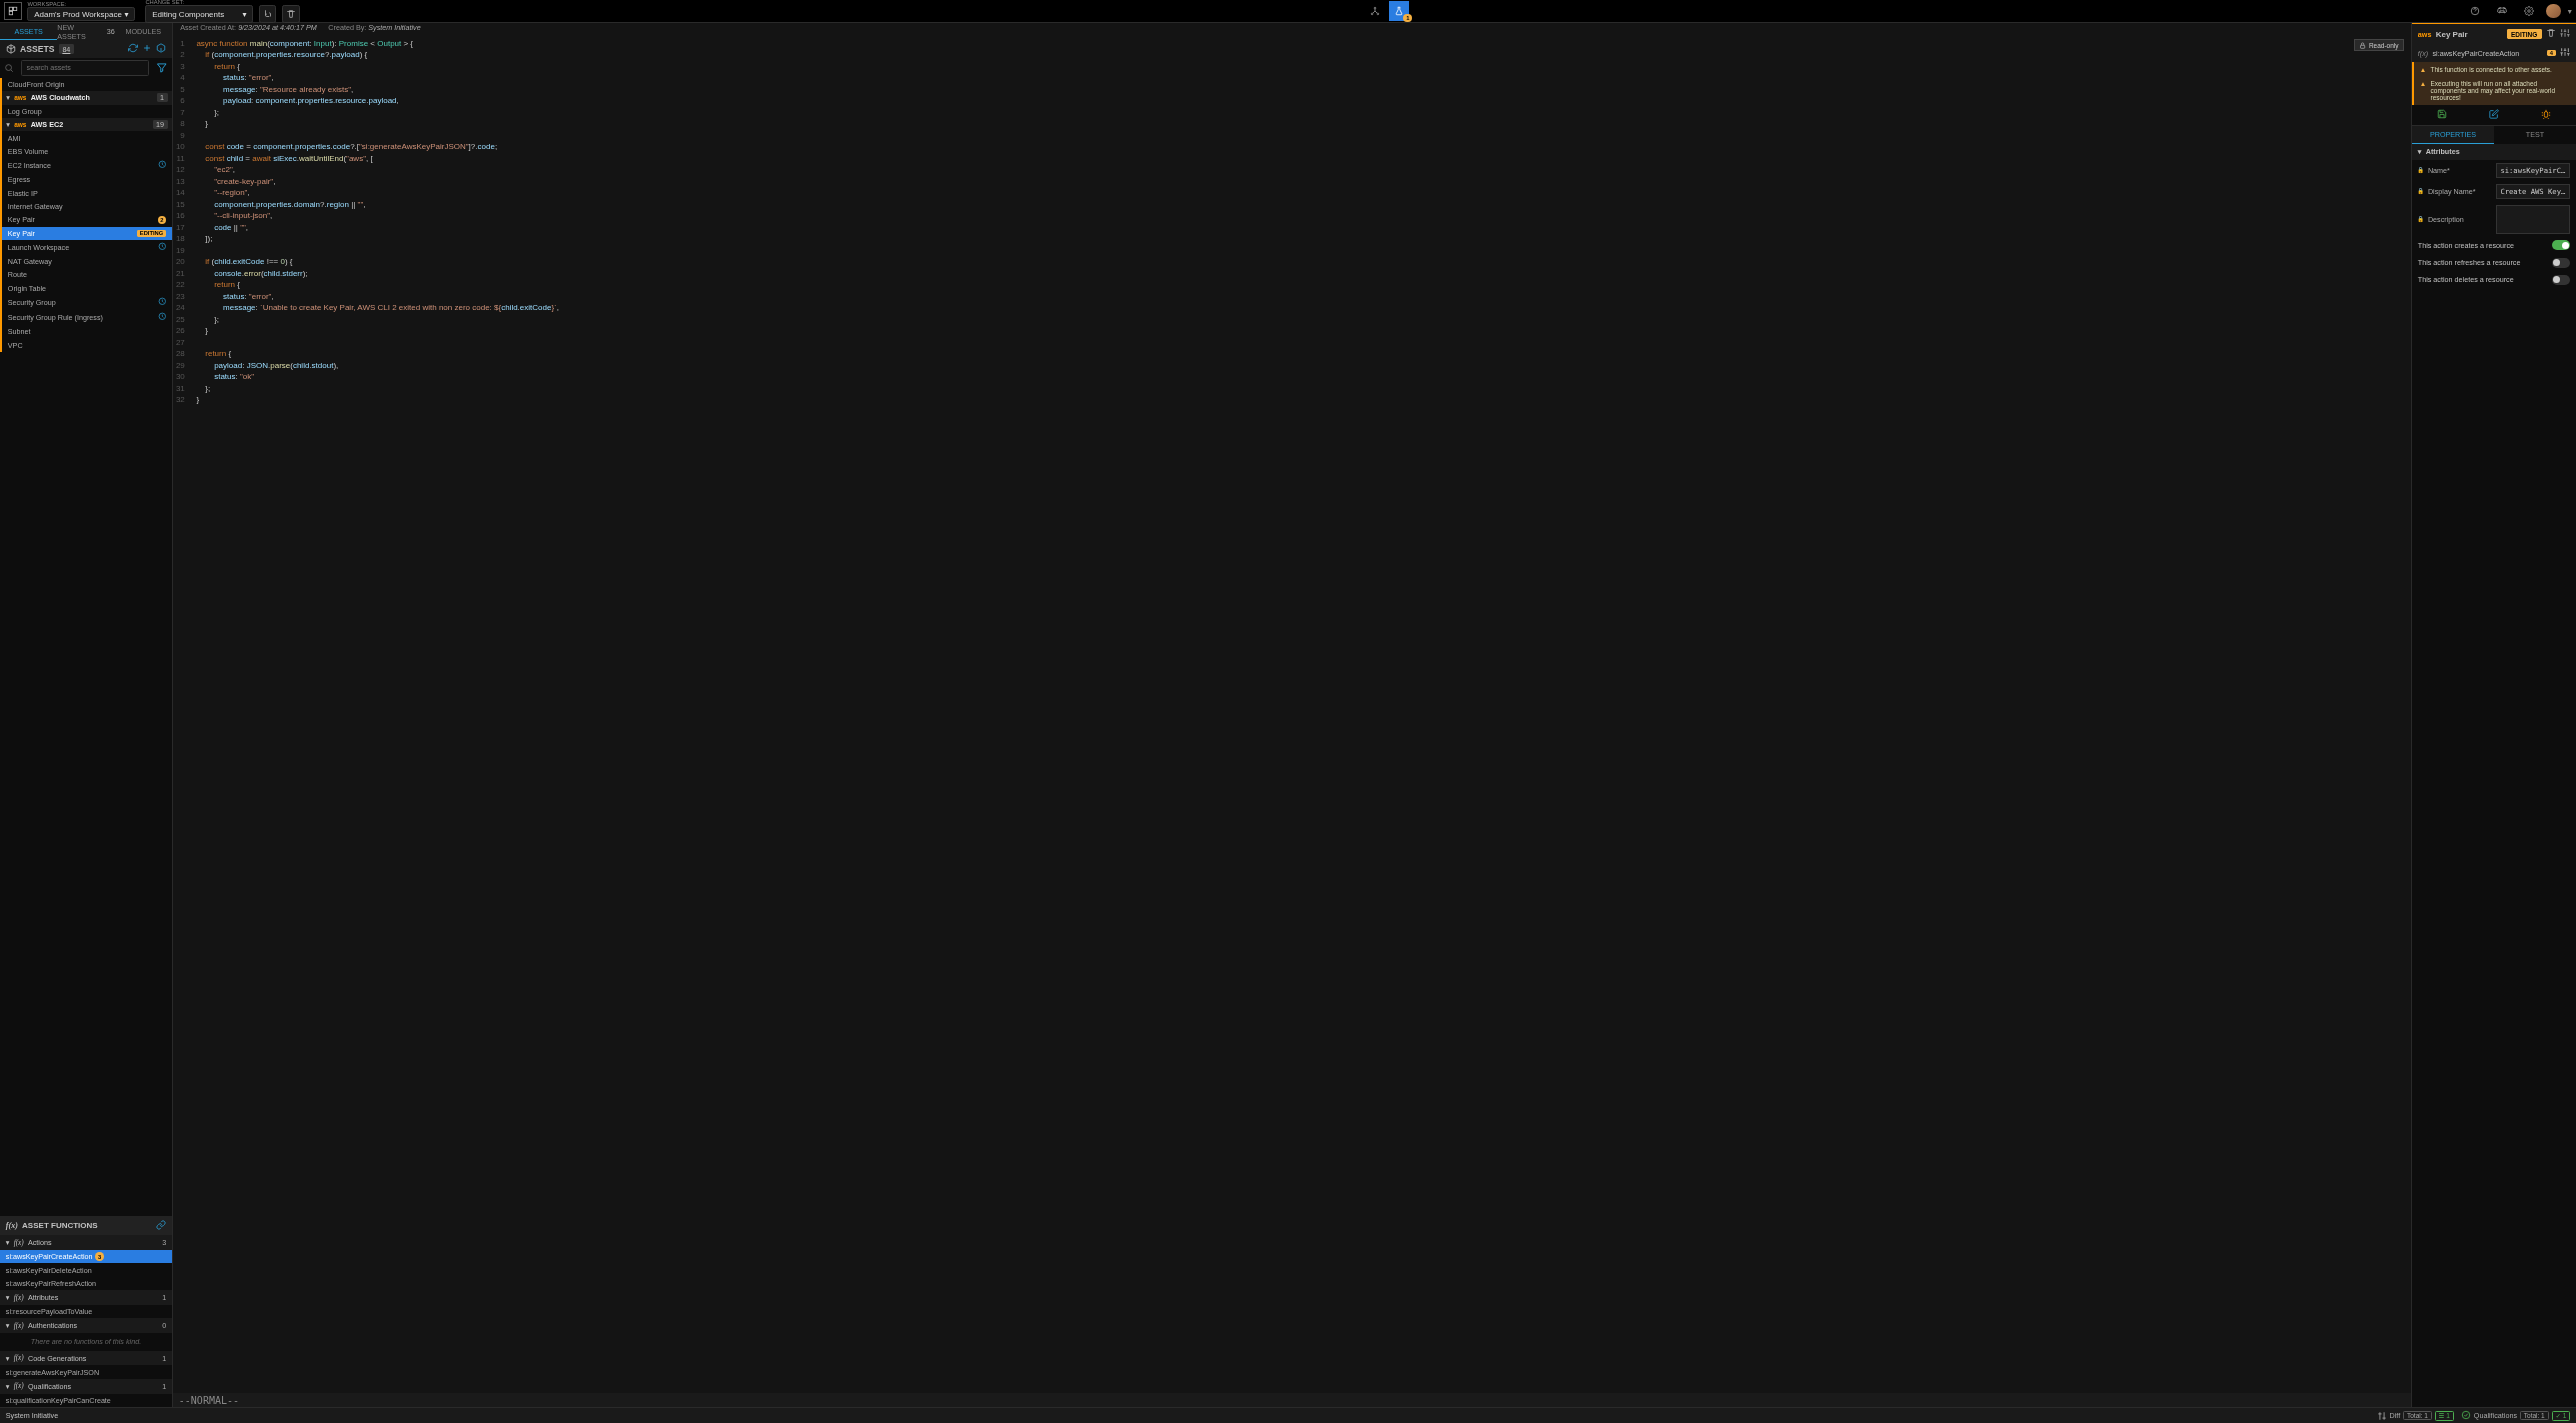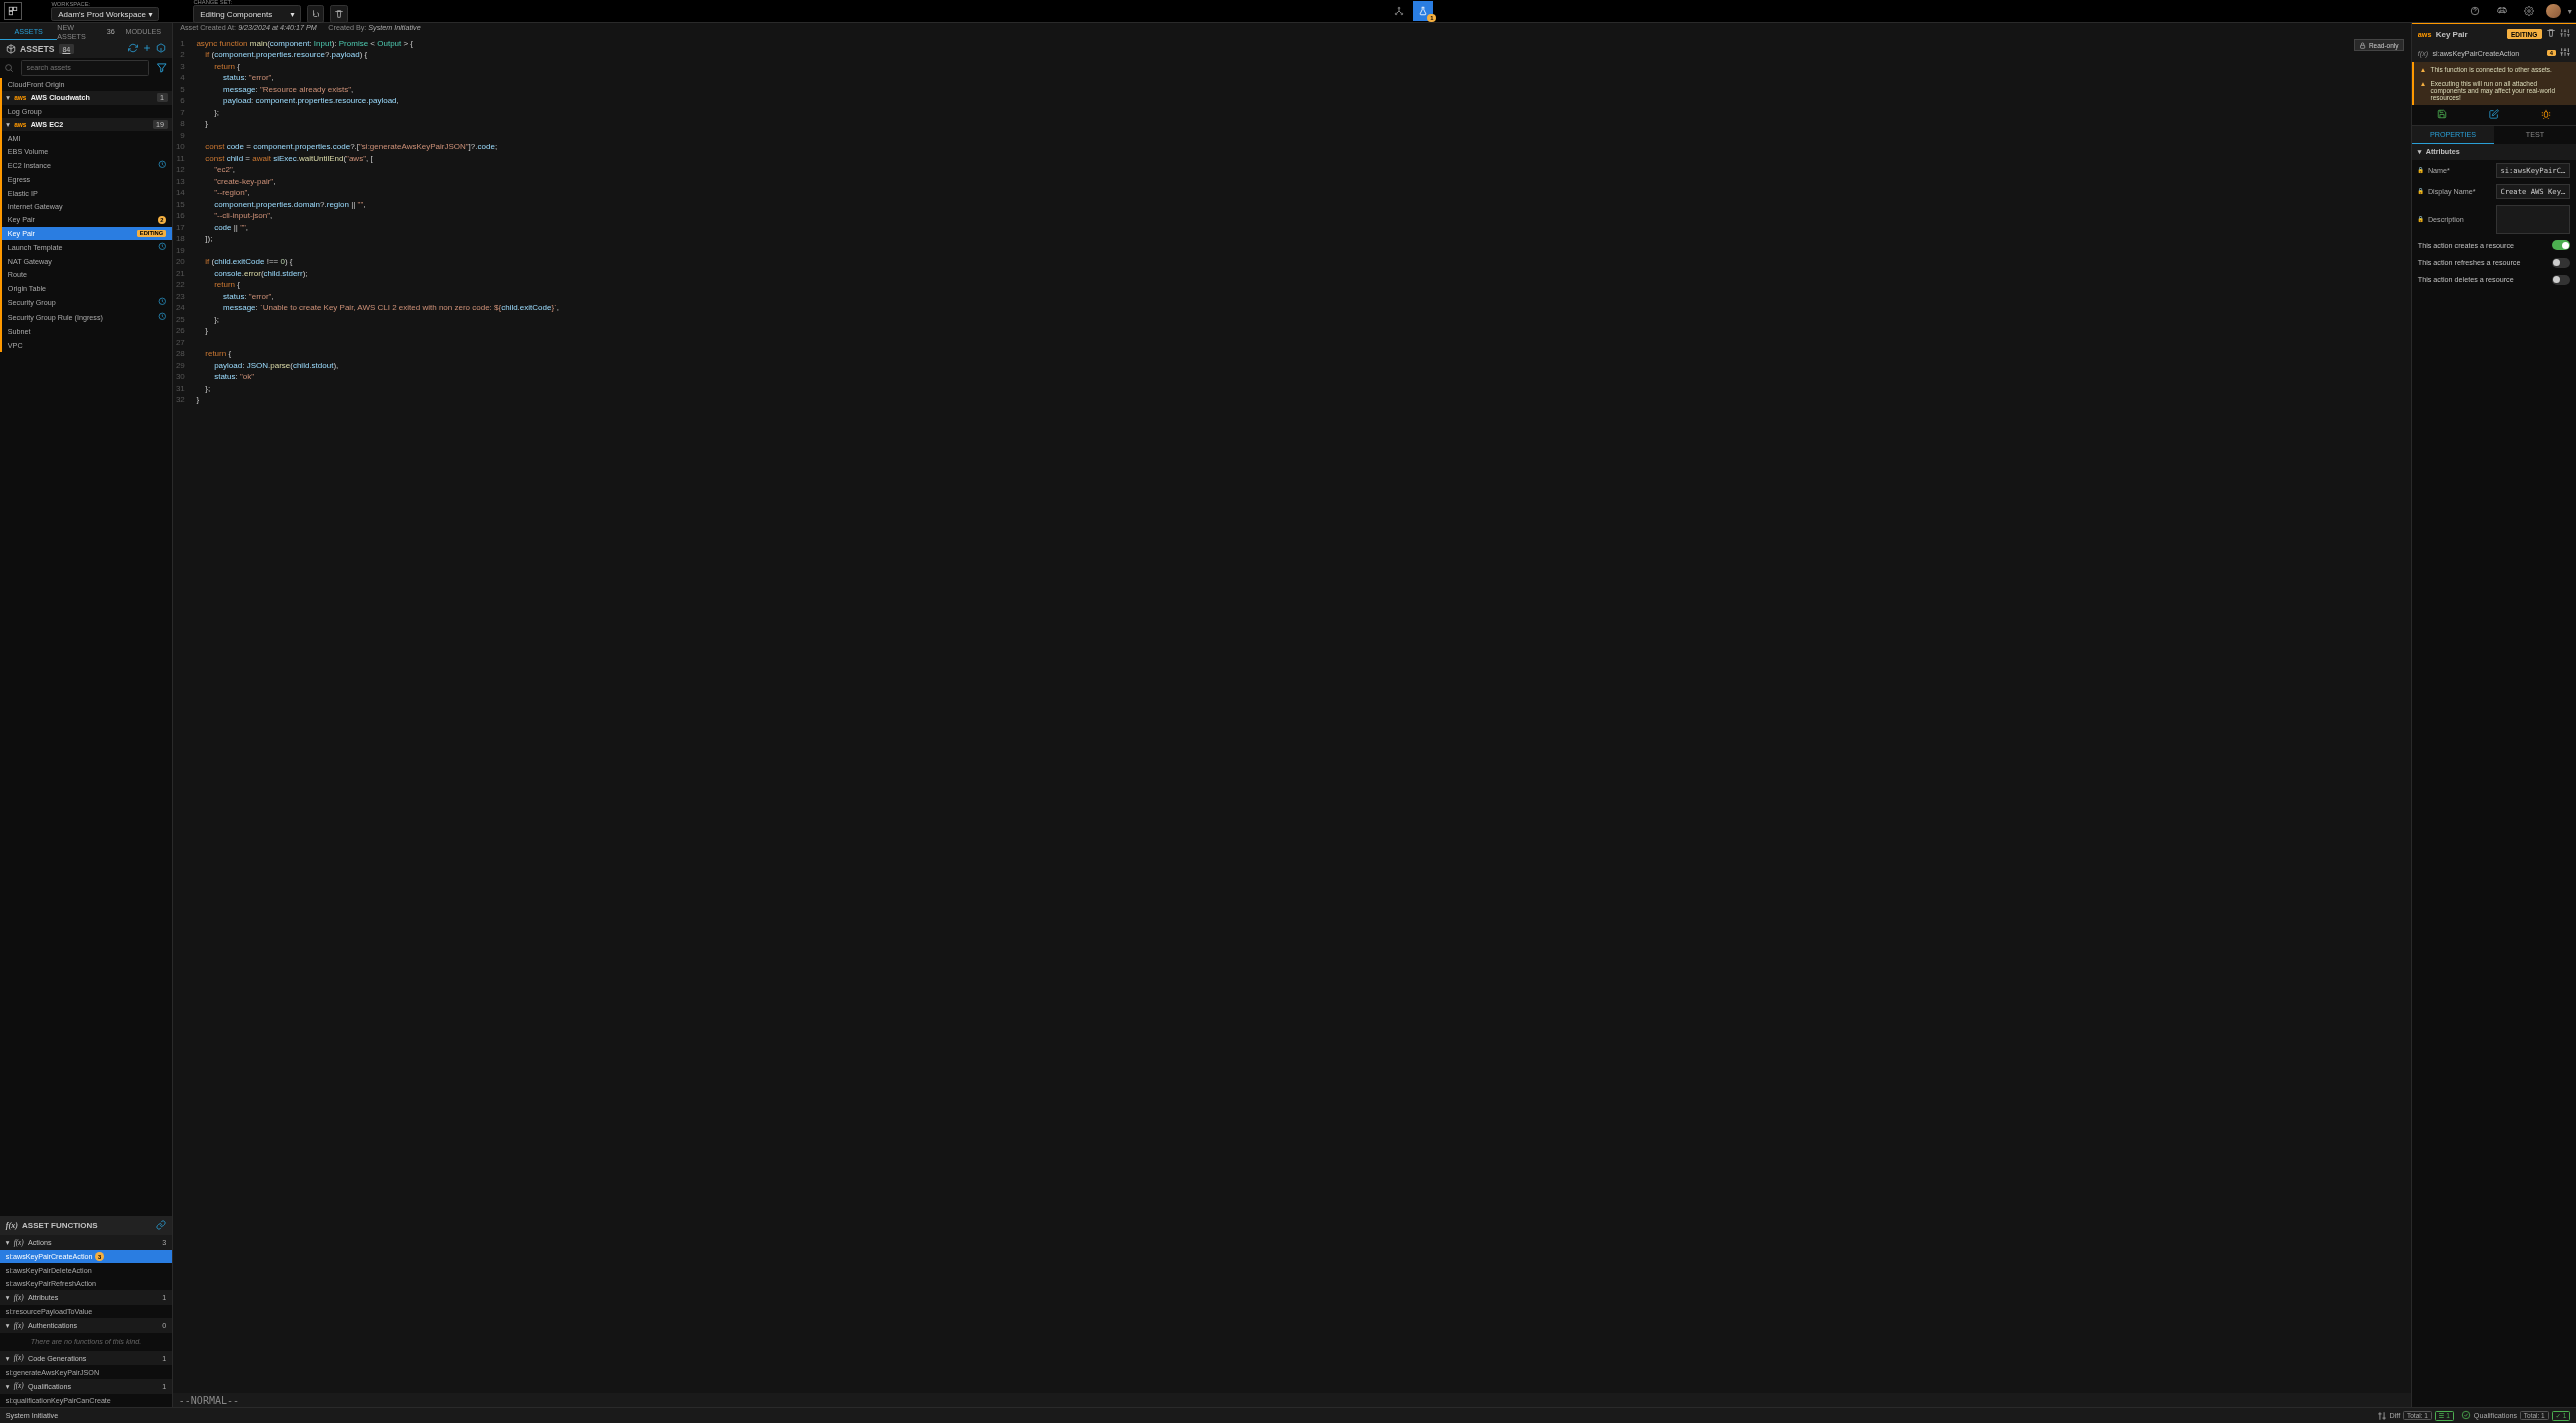--- a/index.html
+++ b/index.html
@@ -3,21 +3,21 @@
 <meta charset="utf-8">
 <style>
 * { margin: 0; padding: 0; box-sizing: border-box; font-family: -apple-system, BlinkMacSystemFont, 'Segoe UI', sans-serif; }
 body { background: #0d0d0d; color: #c0c0c0; font-size: 8px; overflow: hidden; }
 .app { display: flex; flex-direction: column; height: 100vh; }
 
 
 .topbar { display: flex; align-items: center; height: 23px; background: #000; border-bottom: 0.7px solid #2a2a2a; padding: 0 4.3px; }
 .logo { width: 17.3px; height: 17.3px; border: 0.7px solid #555; display: flex; align-items: center; justify-content: center; margin-right: 5.8px; }
 .logo svg { width: 10px; height: 10px; }
-.tb-group { display: flex; flex-direction: column; margin-right: 10px; margin-left: 24px; }
+.tb-group { display: flex; flex-direction: column; margin-right: 10px; }
 .tb-label { font-size: 5.8px; color: #888; }
 .tb-select { display: flex; align-items: center; background: #1a1a1a; border: 0.7px solid #333; padding: 1.4px 5.8px; border-radius: 2.2px; min-width: 108px; justify-content: space-between; font-size: 8px; color: #ddd; }
 .tb-btn { width: 17.3px; height: 17.3px; background: #1a1a1a; border: 0.7px solid #333; border-radius: 2.2px; display: flex; align-items: center; justify-content: center; margin-left: 2.9px; color: #aaa; }
 .tb-flex { flex: 1; display: flex; justify-content: center; gap: 4.3px; }
 .tb-icon-btn { width: 20px; height: 20px; display: flex; align-items: center; justify-content: center; color: #999; position: relative; }
 .tb-icon-btn.active { background: #2a7de1; color: #fff; }
 .tb-right { display: flex; align-items: center; gap: 7.2px; }
 .badge-num { position: absolute; bottom: -1.4px; right: -2.9px; background: #f5b041; color: #000; font-size: 5.8px; font-weight: bold; border-radius: 50%; width: 8.6px; height: 8.6px; display: flex; align-items: center; justify-content: center; }
 .avatar { width: 14.4px; height: 14.4px; border-radius: 50%; background: linear-gradient(135deg, #c48b5a, #8b5a3a); }
 
@@ -299,21 +299,21 @@
           </div>
           <div class="tree-item aws">
             <span class="iname">Key Pair</span>
             <span class="ibadge">2</span>
           </div>
           <div class="tree-item aws sel">
             <span class="iname">Key Pair</span>
             <span class="editing">EDITING</span>
           </div>
           <div class="tree-item aws">
-            <span class="iname">Launch Template</span>
+            <span class="iname">Launch Workspace</span>
             <span class="contrib"><svg viewBox="0 0 24 24" style="width:8.6px;height:8.6px;">
                 <circle cx="12" cy="12" r="9"></circle>
                 <path d="M12 7v5l3 3"></path>
               </svg></span>
           </div>
           <div class="tree-item aws">
             <span class="iname">NAT Gateway</span>
           </div>
           <div class="tree-item aws">
             <span class="iname">Route</span>

